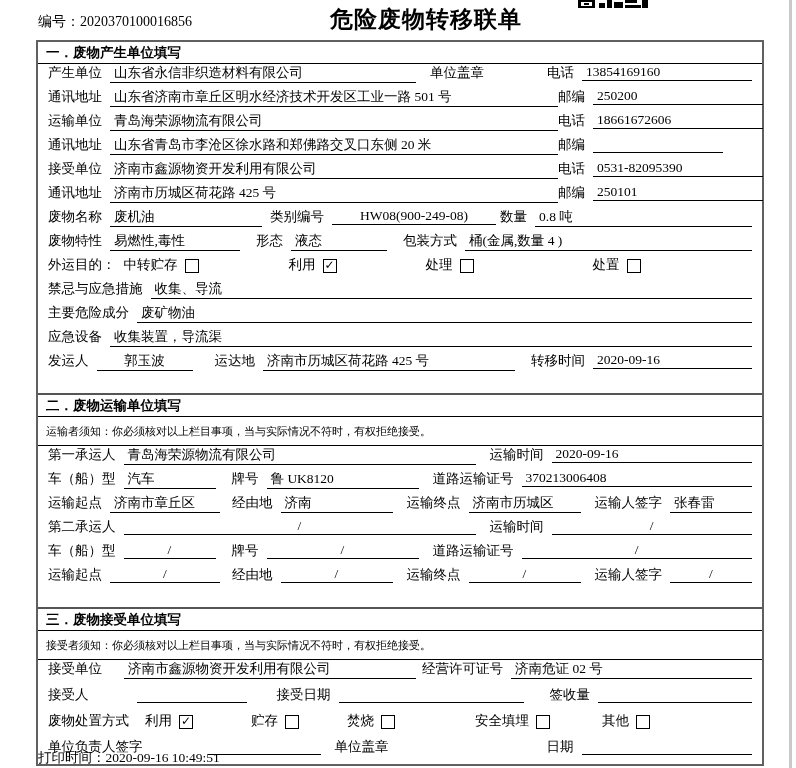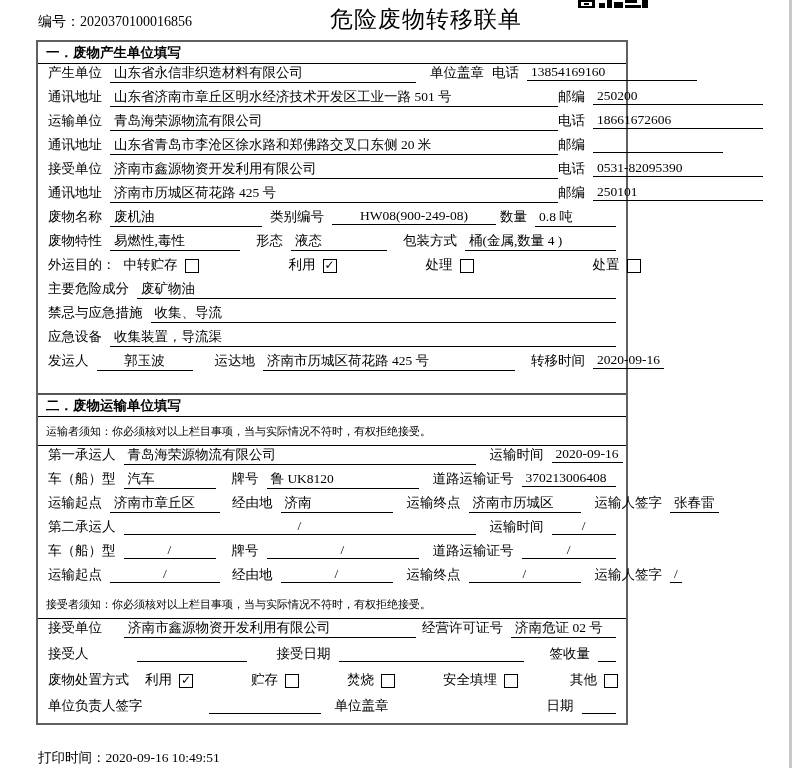--- a/index.html
+++ b/index.html
@@ -1,26 +1,26 @@
 <!DOCTYPE html>
 <html><head>
 <meta charset="utf-8">
 <style>
   html,body { margin:0; padding:0; background:#fff; }
   .doc {
     position:relative; width:796px; height:768px; background:#fff;
     font-family:"Liberation Serif","DejaVu Serif",serif; color:#000; overflow:hidden;
   }
   .serial { position:absolute; left:38px; top:13px; font-size:14px; white-space:nowrap; }
-  .doc-title { position:absolute; left:330px; top:4px; font-size:23px; font-weight:normal; letter-spacing:1px; white-space:nowrap; }
+  .doc-title { position:absolute; left:330px; top:4px; font-size:23px; font-weight:bold; letter-spacing:1px; white-space:nowrap; }
   .qr { position:absolute; left:578px; top:0; }
   .page-edge { position:absolute; left:789px; top:0; width:3px; height:768px; background:#c9c9c9; }
 
   .form-box {
-    position:absolute; left:36px; top:40px; width:592px;
+    position:absolute; left:36px; top:40px; width:728px;
     border:2px solid #606060; box-sizing:border-box; background:#fff;
   }
   .sec-header {
     font-size:13.5px; font-weight:bold; padding:3px 8px 2px;
     border-bottom:1px solid #000; height:16px; line-height:16px;
   }
   .sec-sep { border-top:2px solid #555;margin-top:17px; }
   .notice { font-size:11px; padding:7px 8px 6px; border-bottom:1px solid #000; white-space:nowrap; }
 
   .row {
@@ -149,27 +149,27 @@
           <span>处理</span>
           <span class="cb" data-checked="false"></span>
         </span>
         <span class="opt" style="margin-left:119px">
           <span>处置</span>
           <span class="cb" data-checked="false"></span>
         </span>
       </div>
 
       <div class="row">
+        <span class="lbl">禁忌与应急措施</span>
+        <span class="val grow">收集、导流</span>
+      </div>
+
+      <div class="row">
         <span class="lbl">主要危险成分</span>
         <span class="val grow">废矿物油</span>
-      </div>
-
-      <div class="row">
-        <span class="lbl">禁忌与应急措施</span>
-        <span class="val grow">收集、导流</span>
       </div>
 
       <div class="row">
         <span class="lbl">应急设备</span>
         <span class="val grow">收集装置，导流渠</span>
       </div>
 
       <div class="row">
         <span class="lbl">发运人</span>
         <span class="val c" style="width:96px">郭玉波</span>
@@ -233,20 +233,21 @@
         <span class="lbl" style="margin-left:12px">经由地</span>
         <span class="val c" style="width:112px">/</span>
         <span class="lbl" style="margin-left:14px">运输终点</span>
         <span class="val c" style="width:112px">/</span>
         <span class="lbl" style="margin-left:14px">运输人签字</span>
         <span class="val grow c">/</span>
       </div>
     </div>
 
     <div class="sec3">
+      <div class="sec-header sec-sep">三．废物接受单位填写</div>
       <div class="notice">接受者须知：你必须核对以上栏目事项，当与实际情况不符时，有权拒绝接受。</div>
 
       <div class="row">
         <span class="lbl">接受单位</span>
         <span class="val" style="width:292px;margin-left:14px">济南市鑫源物资开发利用有限公司</span>
         <span class="lbl" style="margin-left:6px">经营许可证号</span>
         <span class="val grow">济南危证 02 号</span>
       </div>
 
       <div class="row">
@@ -265,21 +266,21 @@
           <span class="cb" data-checked="true"></span>
         </span>
         <span class="opt" style="margin-left:58px">
           <span>贮存</span>
           <span class="cb" data-checked="false"></span>
         </span>
         <span class="opt" style="margin-left:48px">
           <span>焚烧</span>
           <span class="cb" data-checked="false"></span>
         </span>
-        <span class="opt" style="margin-left:48px">
+        <span class="opt" style="margin-left:80px">
           <span>安全填埋</span>
           <span class="cb" data-checked="false"></span>
         </span>
         <span class="opt" style="margin-left:52px">
           <span>其他</span>
           <span class="cb" data-checked="false"></span>
         </span>
       </div>
 
       <div class="row">

